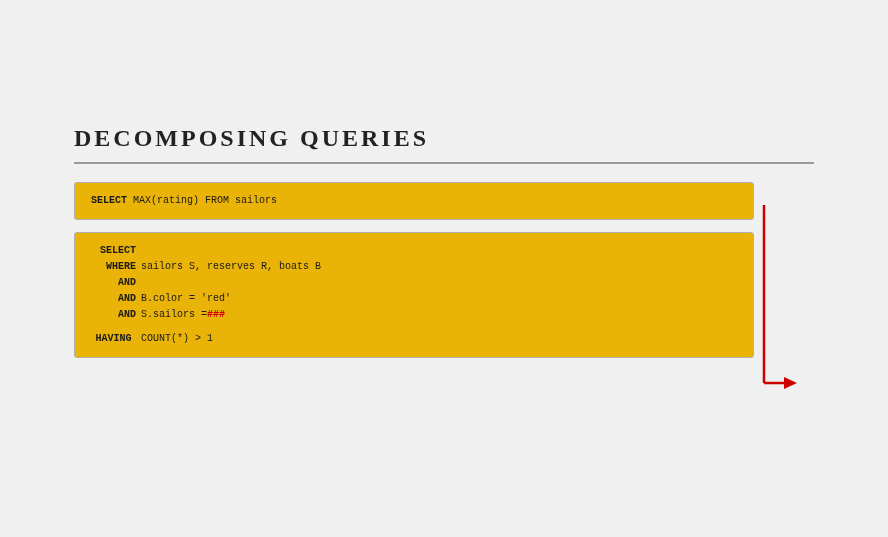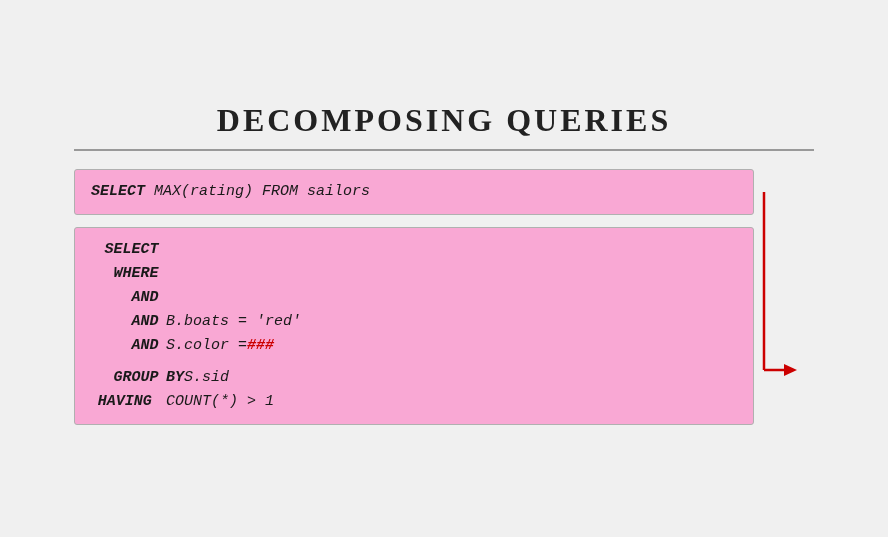--- a/index.html
+++ b/index.html
@@ -18,22 +18,21 @@
       font-family: Georgia, 'Times New Roman', serif;
     }
 
     .container {
       width: 820px;
       padding: 20px 40px 30px 40px;
       background: #f0f0f0;
     }
 
     .page-title {
-      text-align: center;
-      font-size: 32px;
+      font-size: 24px;
       font-weight: 900;
       letter-spacing: 3px;
       text-transform: uppercase;
       font-family: Georgia, serif;
       color: #222;
       margin-bottom: 10px;
     }
 
     .title-divider {
       border: none;
@@ -49,30 +48,29 @@
     }
 
     .queries-column {
       flex: 1;
       display: flex;
       flex-direction: column;
       gap: 12px;
     }
 
     .code-box {
-      background-color: #f9a8d4;
+      background-color: #eab308;
       border: 1.5px solid #b0b0b0;
       border-radius: 3px;
       padding: 10px 16px;
       font-family: 'Courier New', Courier, monospace;
-      font-size: 15px;
+      font-size: 10px;
       color: #1a1a1a;
       line-height: 1.6;
       position: relative;
-      font-style: italic;
     }
 
     .code-box .keyword {
       font-weight: bold;
       color: #1a1a1a;
     }
 
     .code-box .red-text {
       color: #cc0000;
       font-weight: bold;
@@ -130,39 +128,35 @@
       <div class="code-box">
         <span class="keyword">SELECT</span><span> MAX(rating) FROM sailors</span>
       </div>
 
       <div class="code-box">
         <div class="code-line">
           <span class="keyword kw kw-select">SELECT</span>
         </div>
         <div class="code-line">
           <span class="keyword kw kw-from">WHERE</span>
+            <span> sailors S, reserves R, boats B</span>
         </div>
         <div class="code-line">
           <span class="keyword kw kw-and">AND</span>
         </div>
         <div class="code-line">
           <span class="keyword kw kw-and">AND</span>
-            <span> B.boats = 'red'</span>
+            <span> B.color = 'red'</span>
         </div>
         <div class="code-line">
           <span class="keyword kw kw-and">AND</span>
-            <span> S.color = </span>
+            <span> S.sailors = </span>
             <span class="red-text">###</span>
         </div>
         <div class="spacer"></div>
-        <div class="code-line">
-          <span class="keyword kw kw-group">GROUP</span>
-            <span class="keyword">BY</span>
-            <span> S.sid</span>
-        </div>
         <div class="code-line">
           <span class="keyword kw kw-having">HAVING</span>
             <span> COUNT(*) &gt; 1</span>
         </div>
       </div>
 
     </div>
 
     <div class="arrow-connector" style="height: 221px;">
       <svg width="60" height="221" class="arrow-svg" viewBox="0 0 60 221">

